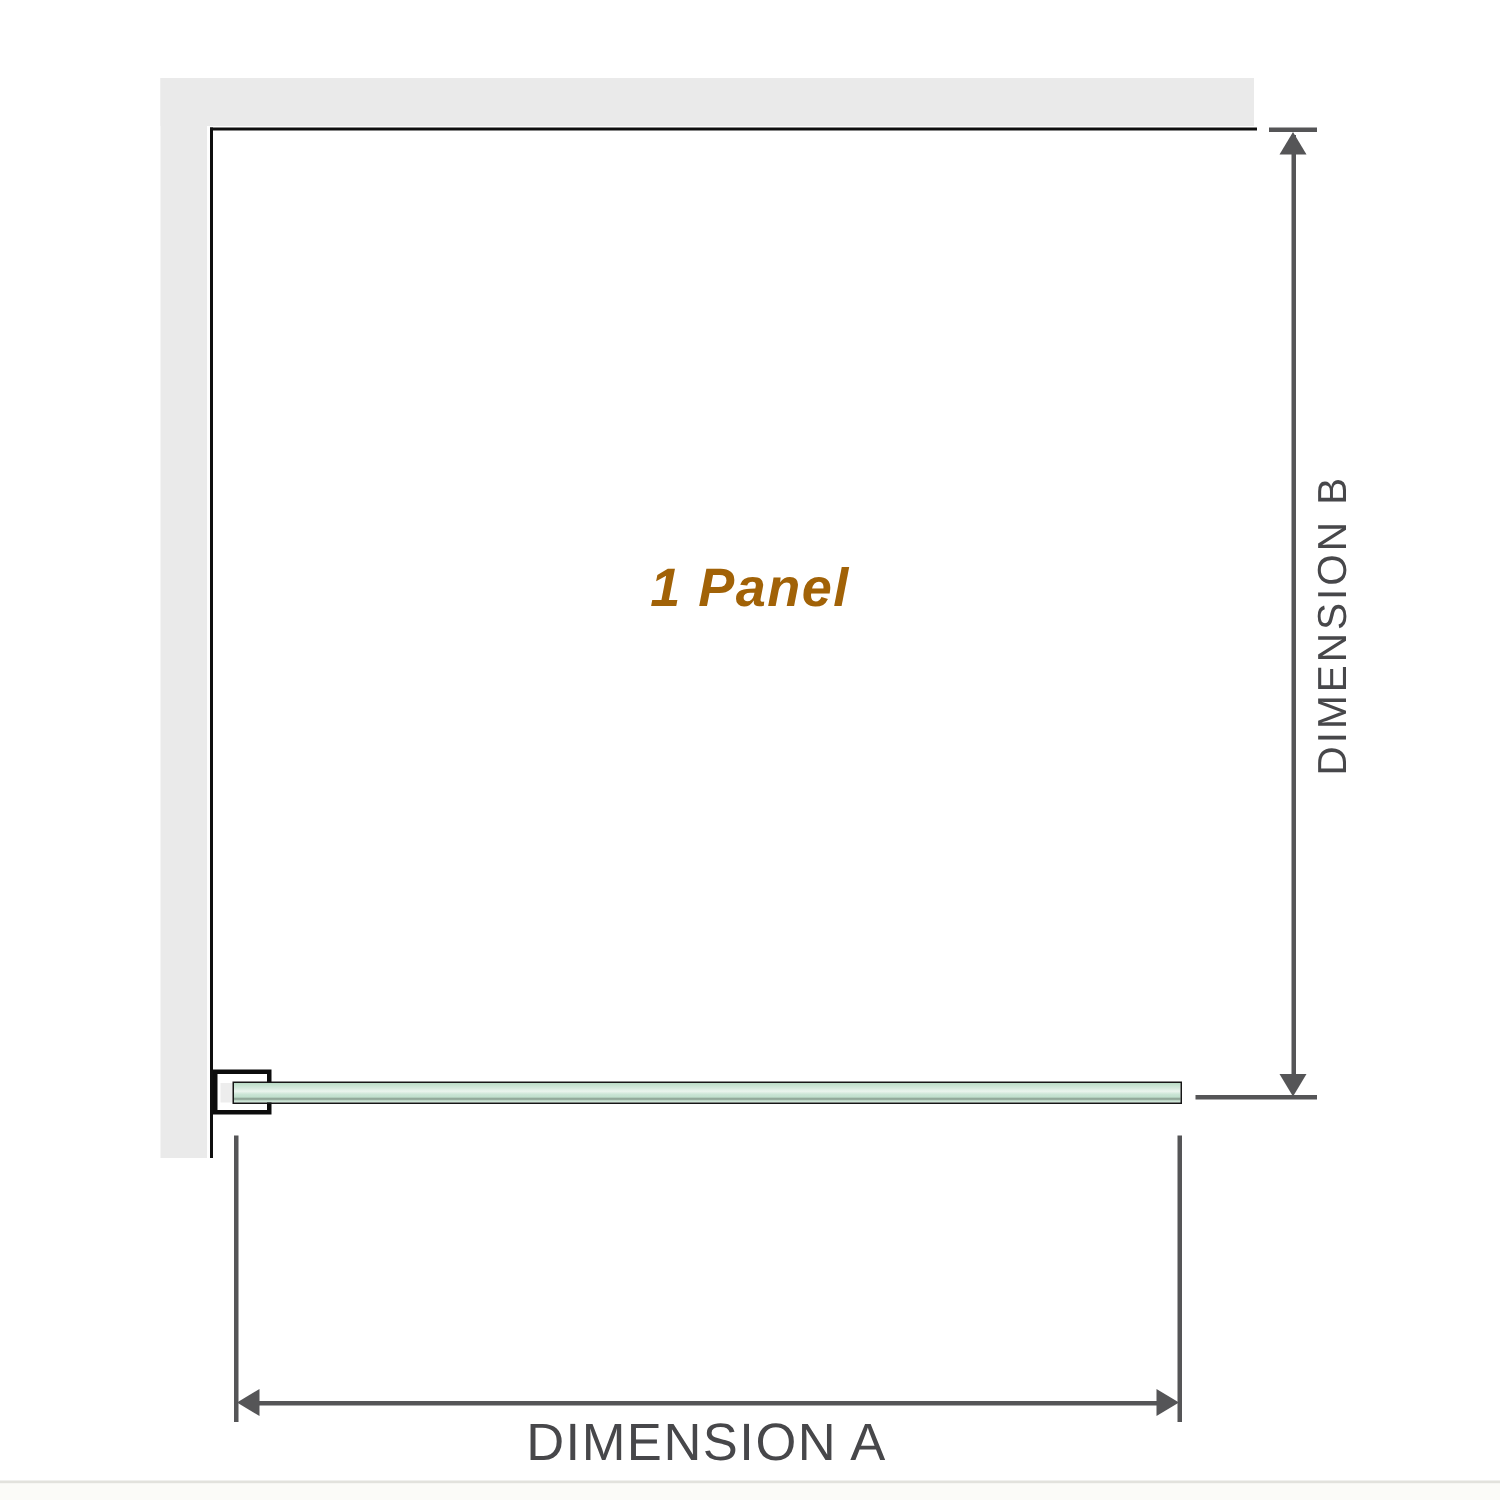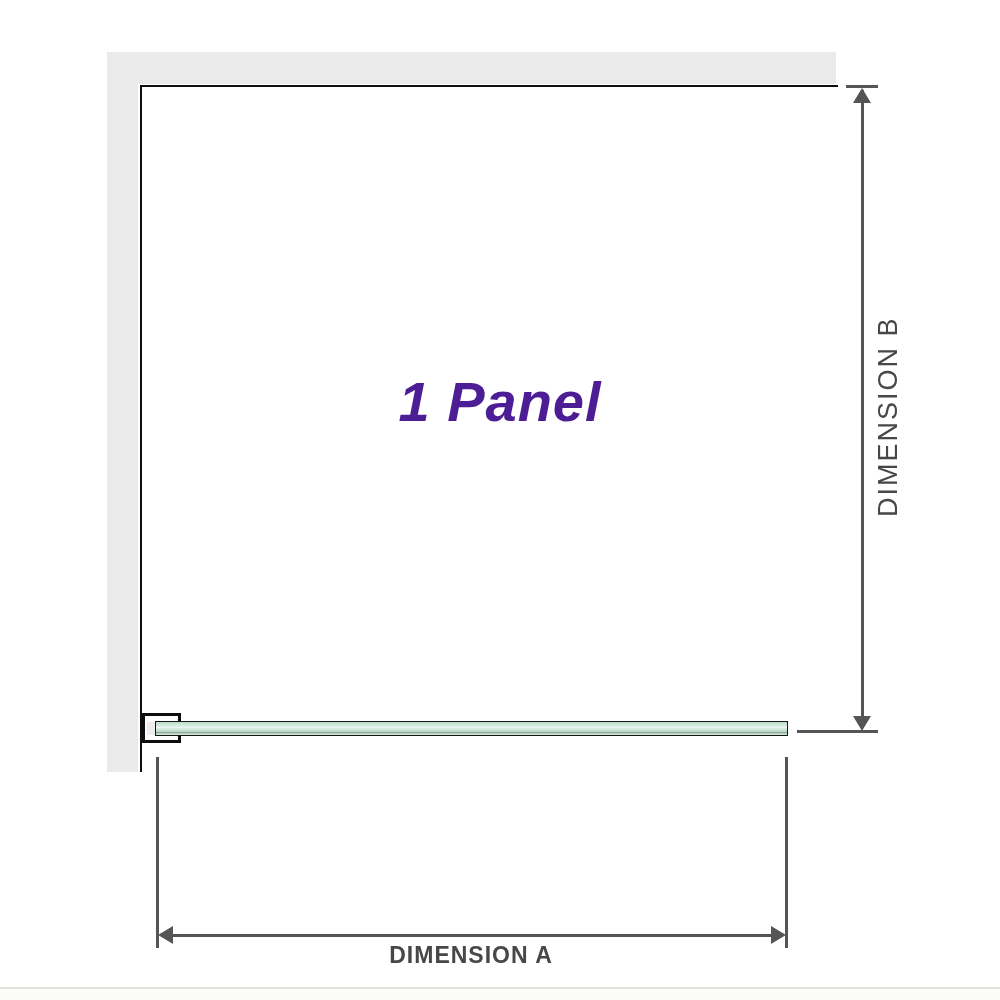--- a/index.html
+++ b/index.html
@@ -13,21 +13,21 @@
   .wall-top{left:107px;top:52px;width:729px;height:32px;background:#eaeaea;}
   .wall-left{left:107px;top:52px;width:31px;height:720px;background:#eaeaea;}
 
   
   .outline-top{left:140px;top:85px;width:698px;height:2px;background:#0f0f0f;}
   .outline-left{left:140px;top:85px;width:2px;height:687px;background:#0f0f0f;}
 
   
   .panel-label{
     left:500px;top:374px;transform:translateX(-50%);
-    font-size:56px;font-weight:bold;font-style:italic;color:#4c1d95;
+    font-size:36px;font-weight:bold;font-style:italic;color:#a16207;
     white-space:nowrap;line-height:1;letter-spacing:1px;
   }
 
   
   .bracket{
     left:142px;top:713px;width:39px;height:30px;box-sizing:border-box;
     background:#ffffff;border:3px solid #0c0c0c;
   }
   .bracket-pad{left:147px;top:722px;width:9px;height:13px;background:#ededed;}
   .glass{
@@ -52,21 +52,21 @@
     font-size:27px;font-weight:400;color:#47474a;letter-spacing:2px;white-space:nowrap;
   }
 
   .dima-tick-left{left:156px;top:757px;width:3px;height:191px;}
   .dima-tick-right{left:785px;top:757px;width:3px;height:191px;}
   .dima-line{left:168px;top:934px;width:608px;height:3px;}
   .arrow-left{left:158px;top:926px;border-top:9px solid transparent;border-bottom:9px solid transparent;border-right:15px solid #555557;}
   .arrow-right{left:771px;top:926px;border-top:9px solid transparent;border-bottom:9px solid transparent;border-left:15px solid #555557;}
   .dima-label{
     left:471px;top:944px;transform:translateX(-50%);
-    font-size:23px;font-weight:700;color:#47474a;letter-spacing:1px;
+    font-size:35px;font-weight:400;color:#47474a;letter-spacing:1px;
     white-space:nowrap;line-height:1;
   }
 
   
   .footer-rule{left:0;top:987px;width:1000px;height:2px;background:#e2e2dd;}
   .footer-area{left:0;top:989px;width:1000px;height:11px;background:#fbfbf8;}
 </style>
 </head>
 <body>
 

